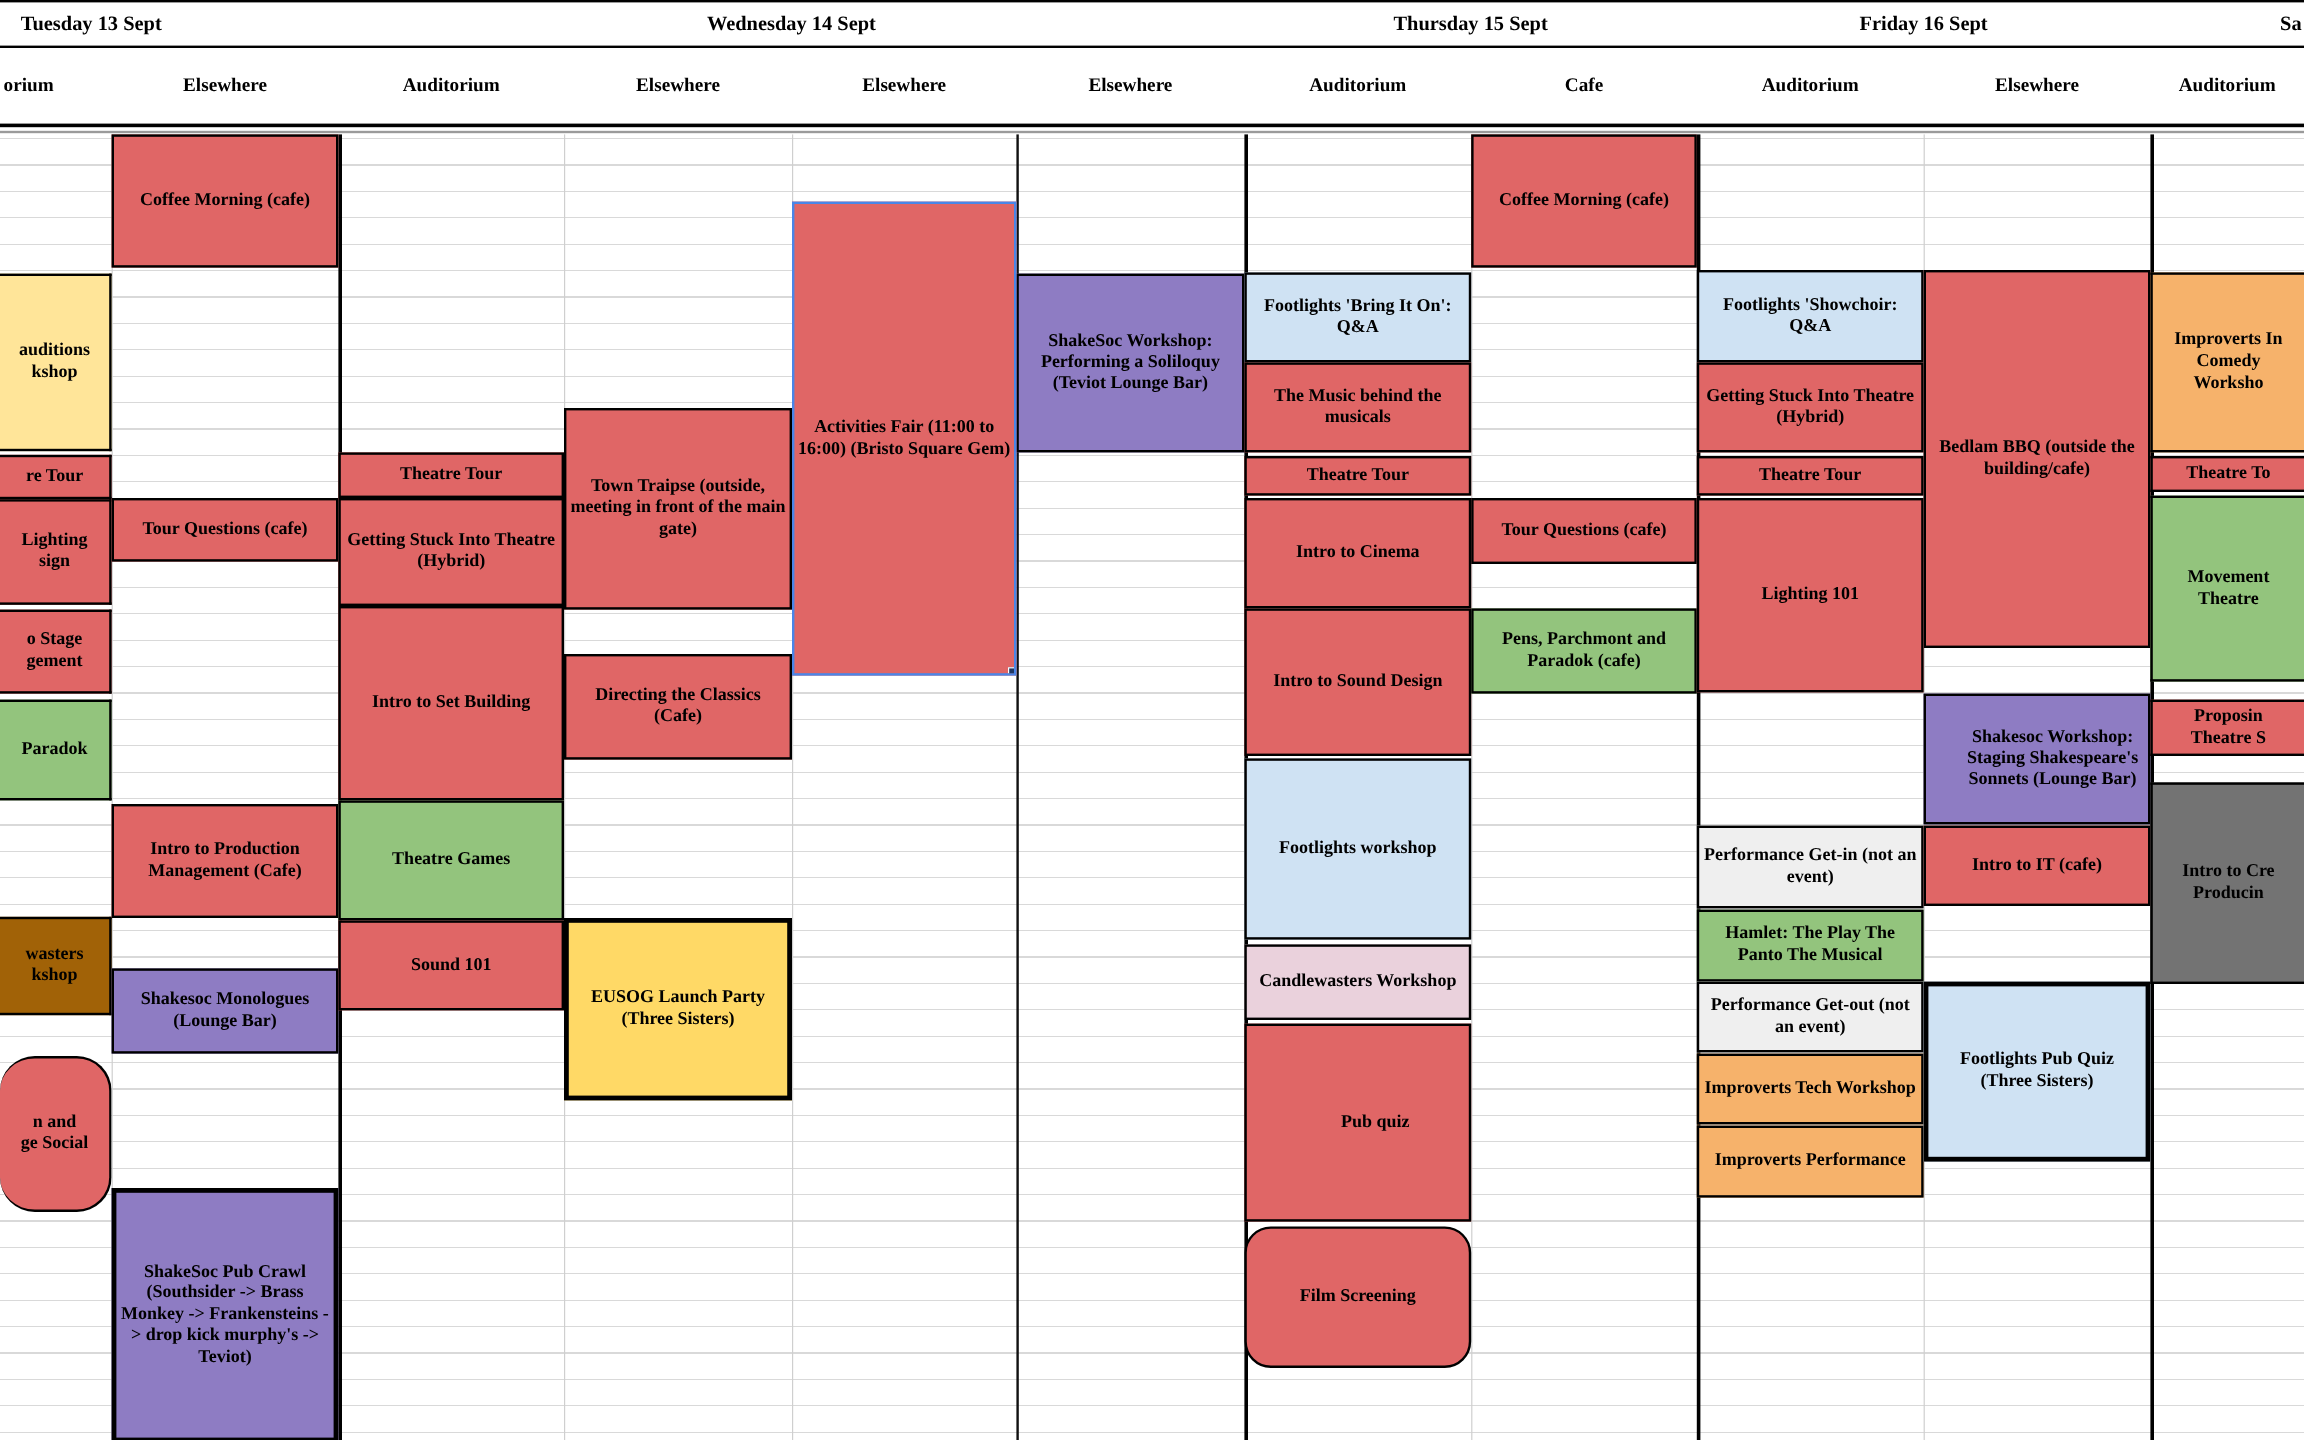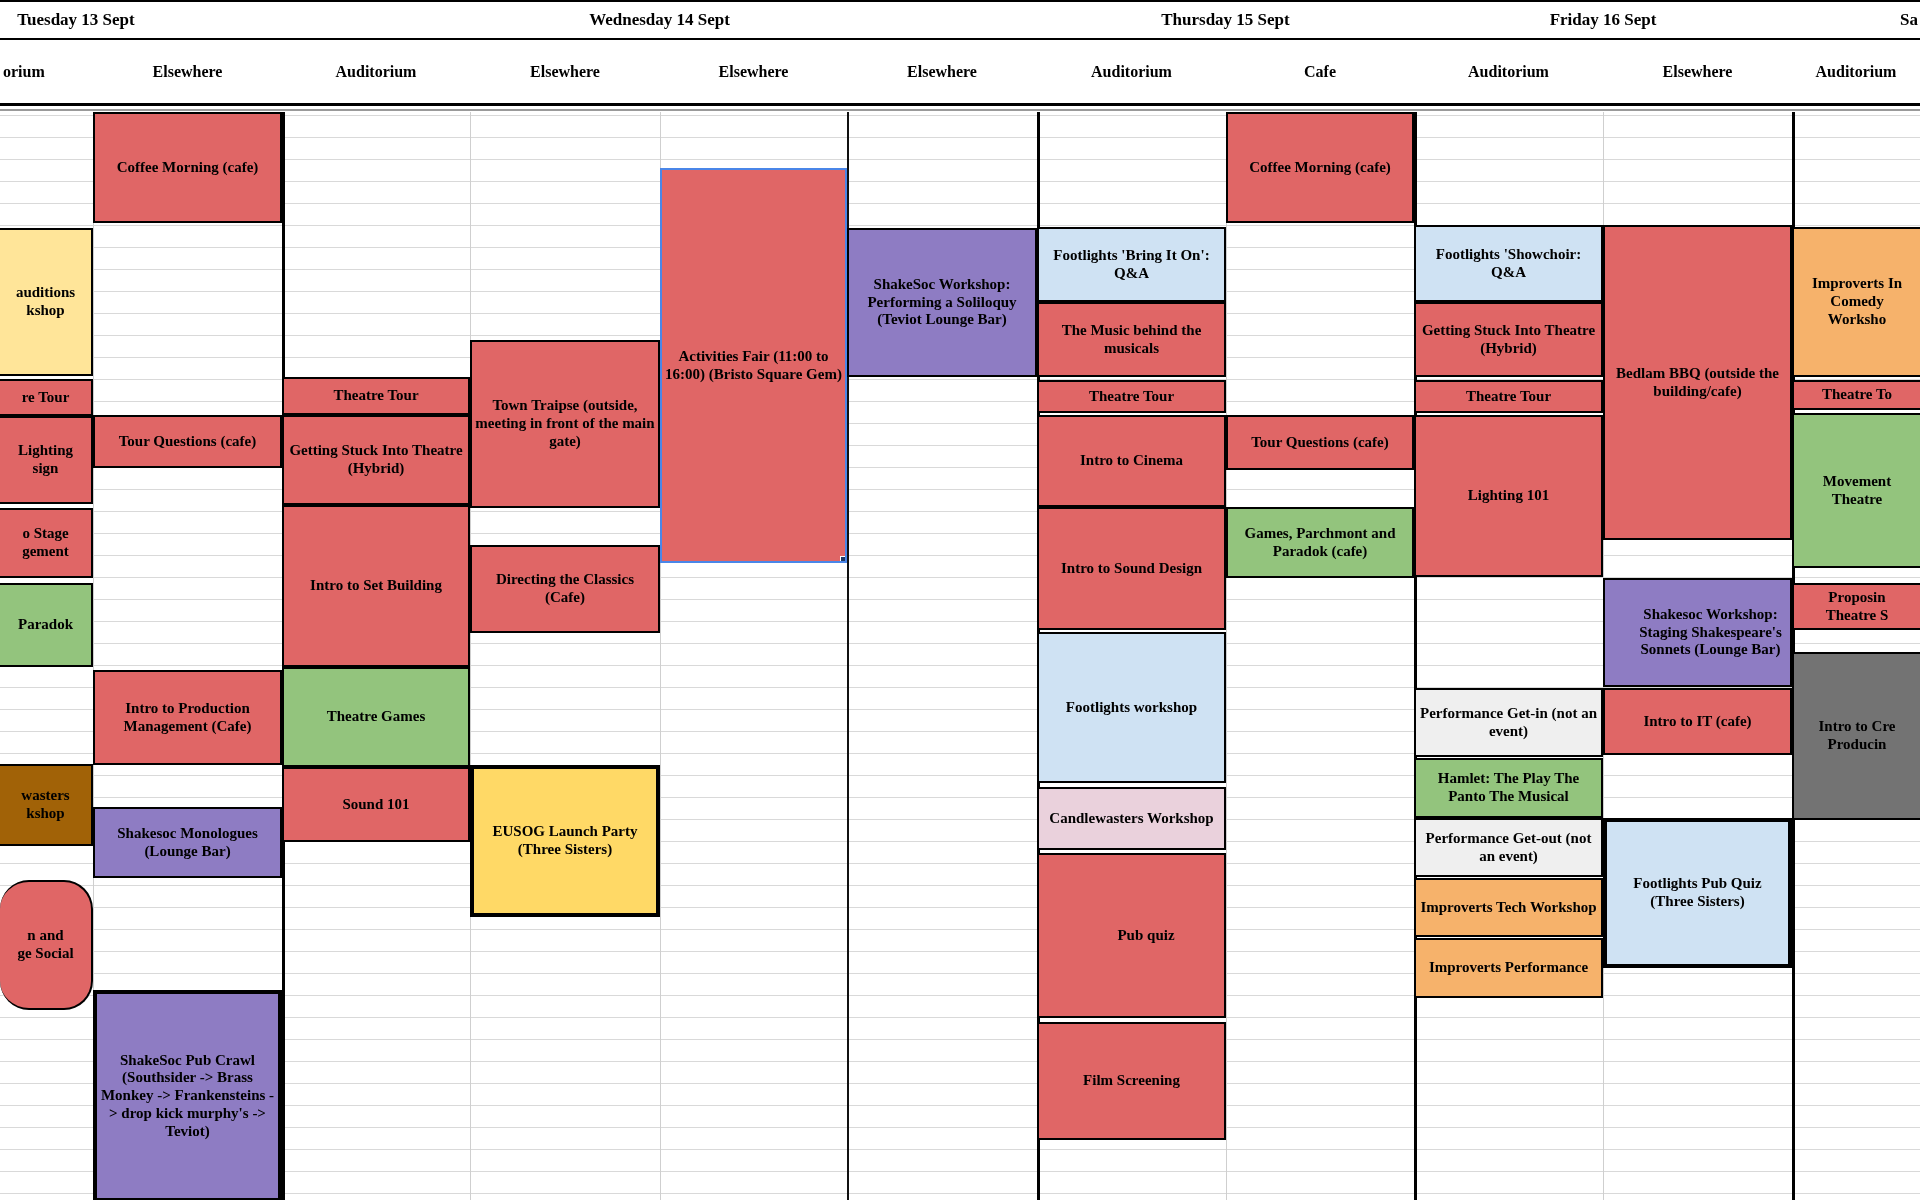--- a/index.html
+++ b/index.html
@@ -110,24 +110,24 @@
       <div class="cell selected" style="left: 660px; top: 168px; width: 187px; height: 395px; background: rgb(224, 102, 102);">Activities Fair (11:00 to 16:00) (Bristo Square Gem)<div class="fill-handle" style="background: rgb(31, 56, 100);"></div></div>
       <div class="cell" style="left: 847px; top: 228px; width: 190px; height: 149px; background: rgb(142, 124, 195);">ShakeSoc Workshop: Performing a Soliloquy (Teviot Lounge Bar)</div>
       <div class="cell" style="left: 1037px; top: 227px; width: 189px; height: 75px; background: rgb(207, 226, 243);">Footlights 'Bring It On': Q&amp;A</div>
       <div class="cell" style="left: 1037px; top: 302px; width: 189px; height: 75px; background: rgb(224, 102, 102);">The Music behind the musicals</div>
       <div class="cell" style="left: 1037px; top: 380px; width: 189px; height: 33px; background: rgb(224, 102, 102);">Theatre Tour</div>
       <div class="cell" style="left: 1037px; top: 415px; width: 189px; height: 92px; background: rgb(224, 102, 102);">Intro to Cinema</div>
       <div class="cell" style="left: 1037px; top: 507px; width: 189px; height: 123px; background: rgb(224, 102, 102);">Intro to Sound Design</div>
       <div class="cell" style="left: 1037px; top: 632px; width: 189px; height: 151px; background: rgb(207, 226, 243);">Footlights workshop</div>
       <div class="cell" style="left: 1037px; top: 787px; width: 189px; height: 63px; background: rgb(234, 209, 220);">Candlewasters Workshop</div>
       <div class="cell" style="left: 1037px; top: 853px; width: 189px; height: 165px; background: rgb(224, 102, 102); padding-left: 32px;">Pub quiz</div>
-      <div class="cell" style="left: 1037px; top: 1022px; width: 189px; height: 118px; background: rgb(224, 102, 102);">Film Screening</div>
+      <div class="cell" style="left: 1037px; top: 1022px; width: 189px; height: 118px; background: rgb(224, 102, 102); border-radius: 22px;">Film Screening</div>
       <div class="cell" style="left: 1226px; top: 112px; width: 188px; height: 111px; background: rgb(224, 102, 102);">Coffee Morning (cafe)</div>
       <div class="cell" style="left: 1226px; top: 415px; width: 188px; height: 55px; background: rgb(224, 102, 102);">Tour Questions (cafe)</div>
-      <div class="cell" style="left: 1226px; top: 507px; width: 188px; height: 71px; background: rgb(147, 196, 125);">Games, Parchmont and Paradok (cafe)</div>
+      <div class="cell" style="left: 1226px; top: 507px; width: 188px; height: 71px; background: rgb(147, 196, 125);">Pens, Parchmont and Paradok (cafe)</div>
       <div class="cell" style="left: 1414px; top: 225px; width: 189px; height: 77px; background: rgb(207, 226, 243);">Footlights 'Showchoir: Q&amp;A</div>
       <div class="cell" style="left: 1414px; top: 302px; width: 189px; height: 75px; background: rgb(224, 102, 102);">Getting Stuck Into Theatre (Hybrid)</div>
       <div class="cell" style="left: 1414px; top: 380px; width: 189px; height: 33px; background: rgb(224, 102, 102);">Theatre Tour</div>
       <div class="cell" style="left: 1414px; top: 415px; width: 189px; height: 162px; background: rgb(224, 102, 102);">Lighting 101</div>
       <div class="cell" style="left: 1414px; top: 688px; width: 189px; height: 69px; background: rgb(239, 239, 239);">Performance Get-in (not an event)</div>
       <div class="cell" style="left: 1414px; top: 758px; width: 189px; height: 60px; background: rgb(147, 196, 125);">Hamlet: The Play The Panto The Musical</div>
       <div class="cell" style="left: 1414px; top: 818px; width: 189px; height: 59px; background: rgb(239, 239, 239);">Performance Get-out (not an event)</div>
       <div class="cell" style="left: 1414px; top: 878px; width: 189px; height: 59px; background: rgb(246, 178, 107);">Improverts Tech Workshop</div>
       <div class="cell" style="left: 1414px; top: 938px; width: 189px; height: 60px; background: rgb(246, 178, 107);">Improverts Performance</div>
       <div class="cell" style="left: 1603px; top: 225px; width: 189px; height: 315px; background: rgb(224, 102, 102);">Bedlam BBQ (outside the building/cafe)</div>

